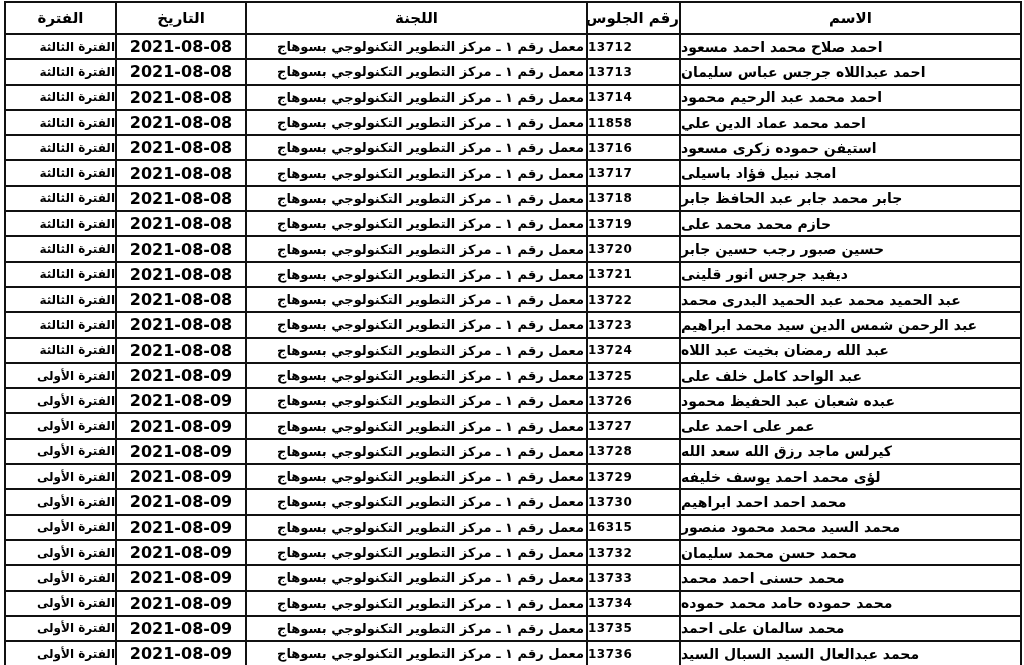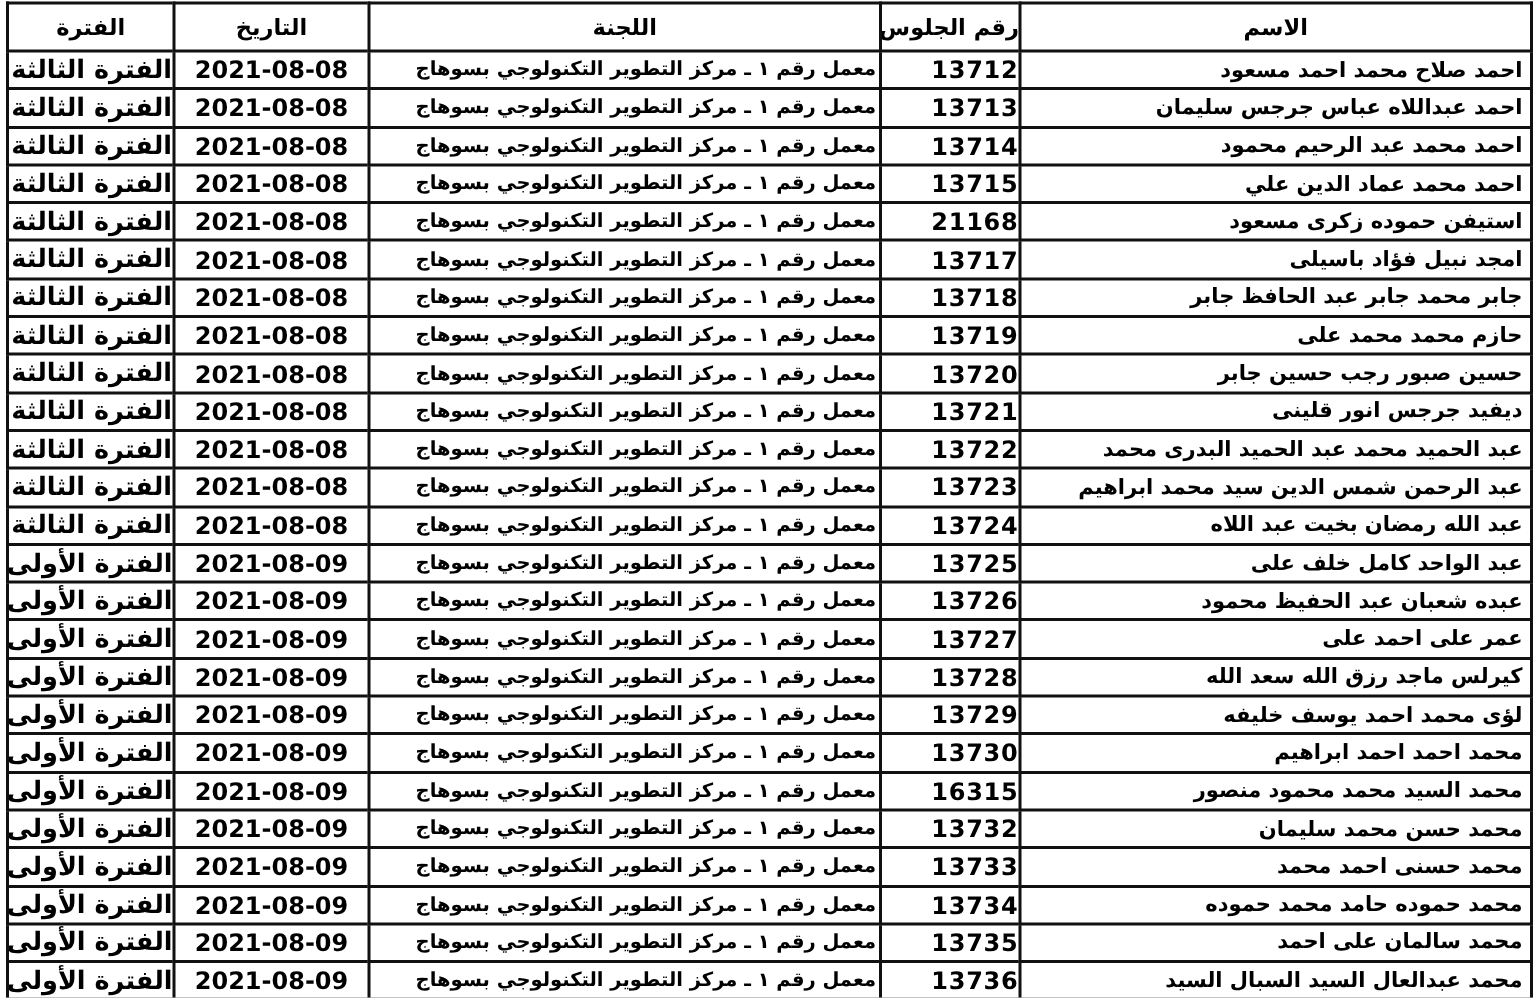--- a/index.html
+++ b/index.html
@@ -36,43 +36,43 @@
   col.c-name      { width: 341px; }
   col.c-seat      { width: 93px;  }
   col.c-committee { width: 341px; }
   col.c-date      { width: 130px; }
   col.c-period    { width: 111px; }
 
   th { font-size: 15px; text-align: center; margin-top: 25px; }
 
   td.name {
     font-size: 14px;
-    text-align: right;
+    text-align: left;
     padding-right: 5px;
   }
   td.seat {
-    font-size: 16px;
-    text-align: right;
+    font-size: 12px;
+    text-align: left;
     direction: ltr;
     letter-spacing: 0.5px;
   }
   td.committee {
     font-size: 13px;
     text-align: right;
     padding-right: 2px;
     padding-left: 2px;
   }
   td.date {
     font-size: 16px;
     text-align: center;
     direction: ltr;
     border-radius: 12px;
   }
   td.period {
-    font-size: 17px;
+    font-size: 12px;
     padding-left: 8px;
   }
 </style>
 </head>
 <body>
 
 <div class="sheet">
   <table class="exam-table">
     <colgroup>
       <col class="c-name">
@@ -92,43 +92,43 @@
     </thead>
     <tbody>
         <tr>
     <td class="name">احمد صلاح محمد احمد مسعود</td>
     <td class="seat">13712</td>
     <td class="committee">معمل رقم ١ ـ مركز التطوير التكنولوجي بسوهاج</td>
     <td class="date">2021-08-08</td>
     <td class="period">الفترة الثالثة</td>
   </tr>
         <tr>
-    <td class="name">احمد عبداللاه عباس جرجس سليمان</td>
+    <td class="name">احمد عبداللاه جرجس عباس سليمان</td>
     <td class="seat">13713</td>
     <td class="committee">معمل رقم ١ ـ مركز التطوير التكنولوجي بسوهاج</td>
     <td class="date">2021-08-08</td>
     <td class="period">الفترة الثالثة</td>
   </tr>
         <tr>
     <td class="name">احمد محمد عبد الرحيم محمود</td>
     <td class="seat">13714</td>
     <td class="committee">معمل رقم ١ ـ مركز التطوير التكنولوجي بسوهاج</td>
     <td class="date">2021-08-08</td>
     <td class="period">الفترة الثالثة</td>
   </tr>
         <tr>
     <td class="name">احمد محمد عماد الدين علي</td>
-    <td class="seat">13715</td>
+    <td class="seat">11858</td>
     <td class="committee">معمل رقم ١ ـ مركز التطوير التكنولوجي بسوهاج</td>
     <td class="date">2021-08-08</td>
     <td class="period">الفترة الثالثة</td>
   </tr>
         <tr>
     <td class="name">استيفن حموده زكرى مسعود</td>
-    <td class="seat">21168</td>
+    <td class="seat">13716</td>
     <td class="committee">معمل رقم ١ ـ مركز التطوير التكنولوجي بسوهاج</td>
     <td class="date">2021-08-08</td>
     <td class="period">الفترة الثالثة</td>
   </tr>
         <tr>
     <td class="name">امجد نبيل فؤاد باسيلى</td>
     <td class="seat">13717</td>
     <td class="committee">معمل رقم ١ ـ مركز التطوير التكنولوجي بسوهاج</td>
     <td class="date">2021-08-08</td>
     <td class="period">الفترة الثالثة</td>

